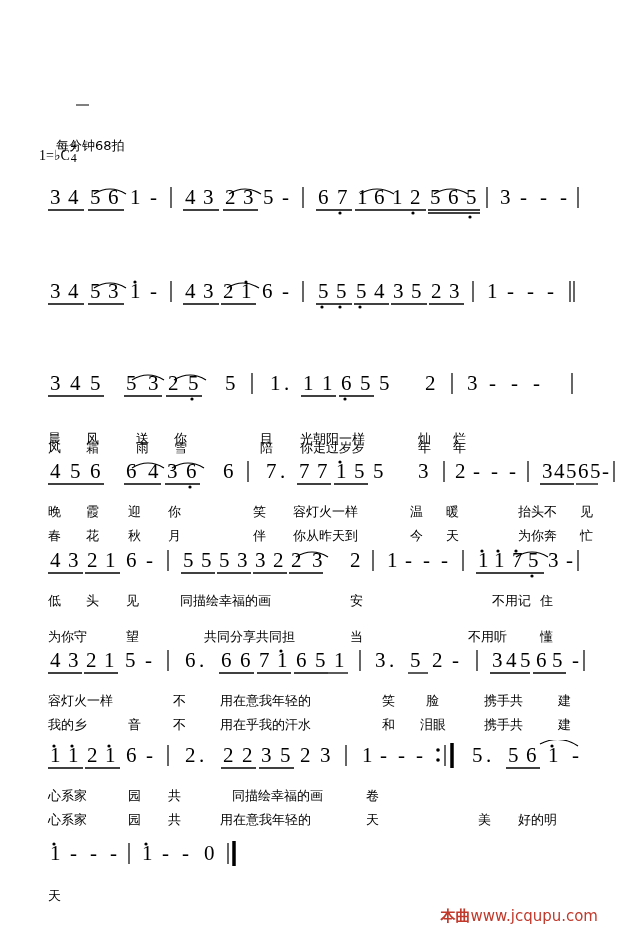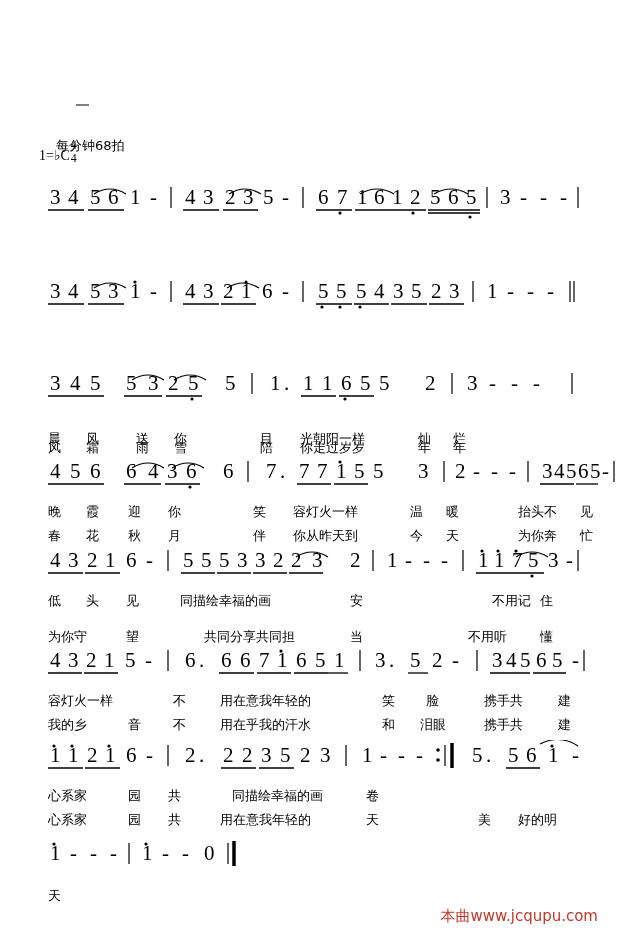--- a/index.html
+++ b/index.html
@@ -88,21 +88,21 @@
   }
   .watermark {
     position: absolute;
     right: 22px;
     bottom: 16px;
     font-size: 15px;
     font-family: "DejaVu Sans", sans-serif;
     color: #c0392b;
     letter-spacing: 0px;
   }
-  .watermark .cn { color: #c0392b; }
+  .watermark .cn { color: #c0392b; font-weight: bold; }
   .watermark .en { color: #c0392b; }
 </style>
 </head>
 <body>
 
 <div class="sheet">
 
 
   <div class="key-sig">
     <span>1=♭C</span><span class="frac"><span class="num">4</span><span class="den">4</span></span>

